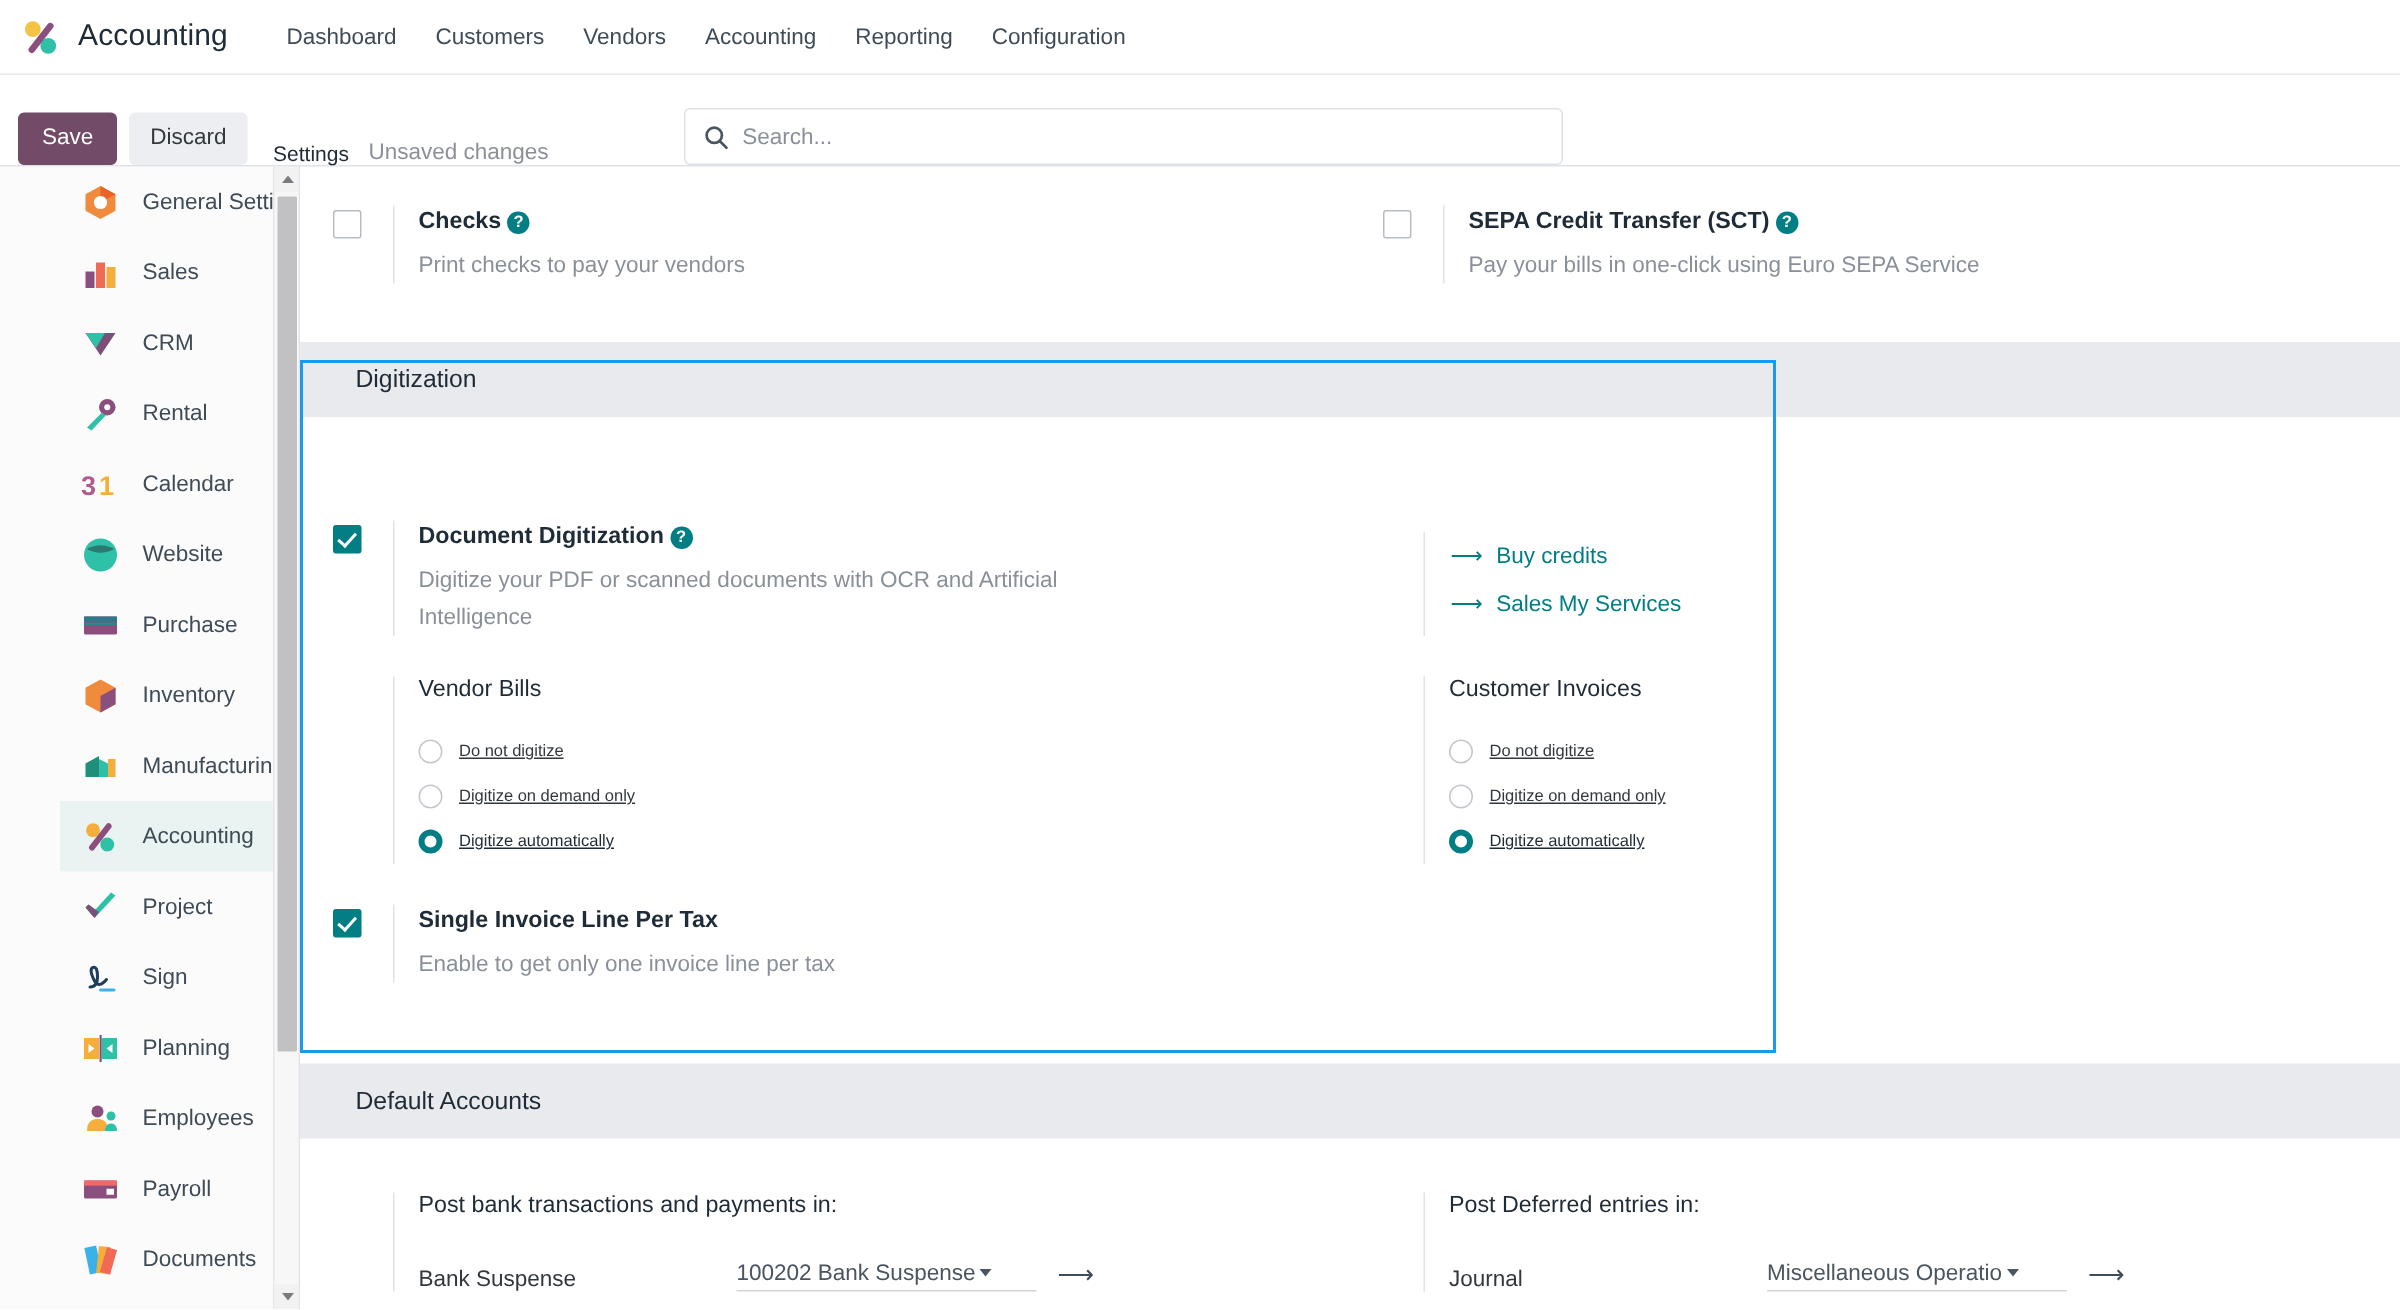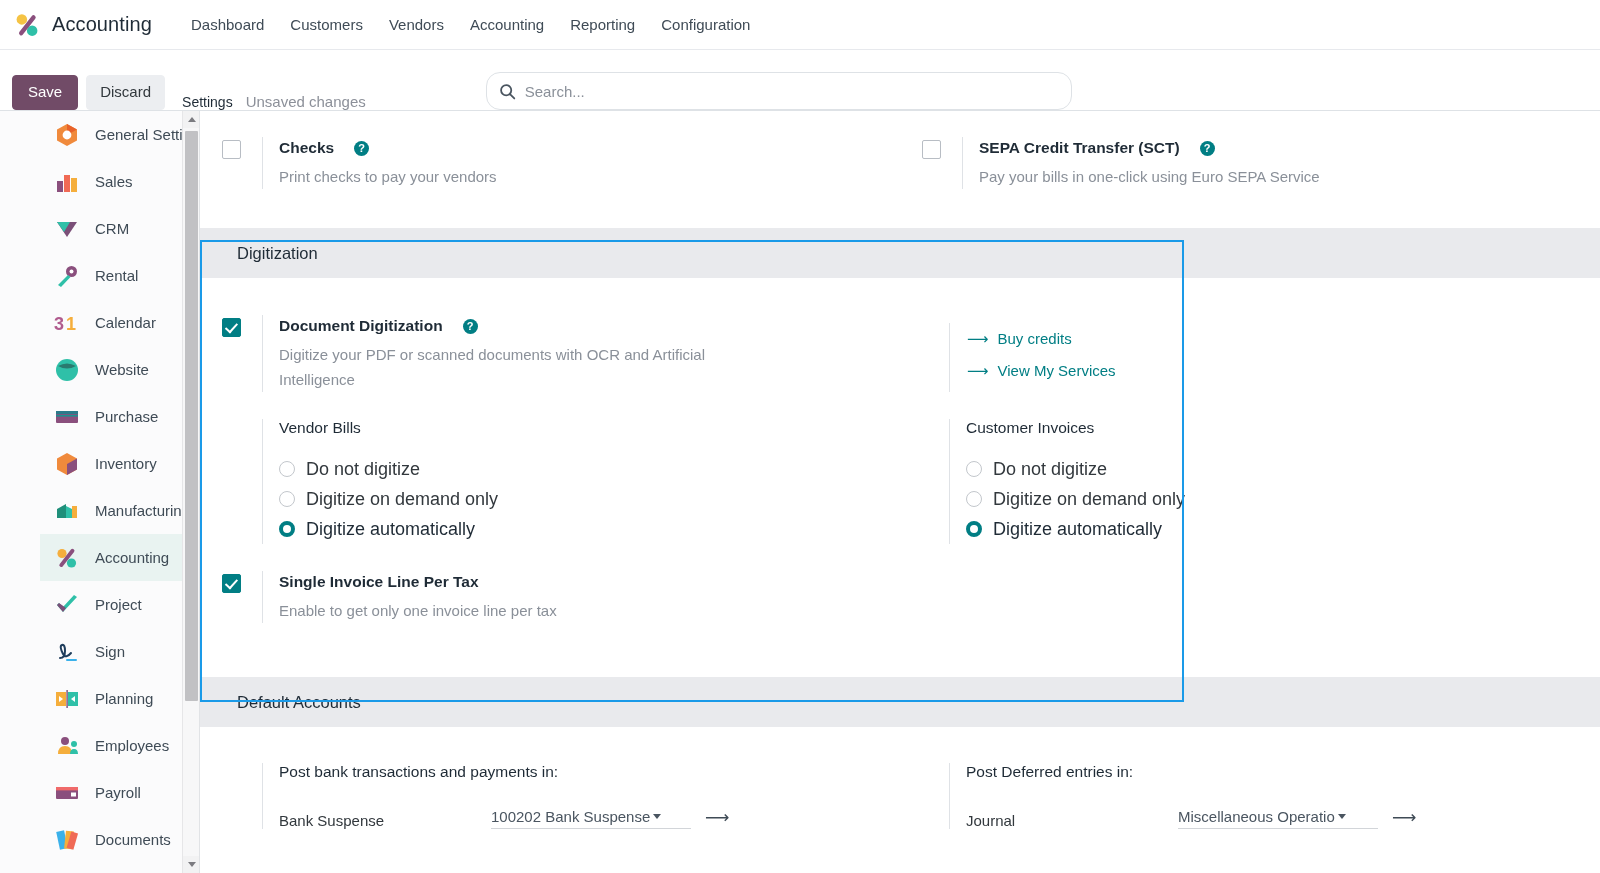--- a/index.html
+++ b/index.html
@@ -82,25 +82,25 @@
     margin-left: 17px;
     white-space: nowrap;
   }
   #dirty-indicator {
     font-size: 15px;
     color: #8c9099;
     margin-left: 13px;
     white-space: nowrap;
   }
   #searchbox {
-    margin-left: 120px;
+    margin-left: 90px;
     width: 586px;
     height: 38px;
     border: 1px solid #dee2e6;
-    border-radius: 14px;
+    border-radius: 4px;
     display: flex;
     align-items: center;
     padding: 0 12px;
     background: #fff;
     cursor: text;
   }
   #searchbox .search-glyph { color: #4a5560; display:flex; }
   #search-input {
     border: 0; outline: 0;
     font-size: 15px;
@@ -202,21 +202,21 @@
     border-left: 1px solid #dfe2e6;
     padding-left: 16px;
     flex: 1 1 auto;
   }
   .setting-title {
     font-size: 15.5px;
     font-weight: bold;
     color: #1f2b36;
     display: flex;
     align-items: center;
-    gap: 20px;
+    gap: 4px;
     line-height: 22px;
   }
   .setting-desc {
     font-size: 15px;
     color: #8a9099;
     margin-top: 5px;
     line-height: 25px;
     max-width: 480px;
   }
 
@@ -318,21 +318,21 @@
     width: 16px; height: 16px;
     border-radius: 50%;
     border: 1px solid #c3c7cc;
     background: #fff;
     flex: 0 0 16px;
     display: flex; align-items: center; justify-content: center;
   }
   .rdo.sel {
     border: 4px solid #017e84;
   }
-  .radio-label { font-size: 18px; color: #32383d; }
+  .radio-label { font-size: 11px; color: #32383d; text-decoration: underline; }
   .radio-line.is-selected .radio-label { color: #1f2b36; }
 
   
   .field-group-title {
     font-size: 15.5px;
     color: #1f2b36;
     margin-bottom: 26px;
   }
   .field-line {
     display: flex;
@@ -637,42 +637,42 @@
             <span class="help-ico">?</span>
           </div>
           <div class="setting-desc" style="max-width:none;">Pay your bills in one-click using Euro SEPA Service</div>
         </div>
       </div>
     </div>
 
     <div class="band-wrap" style="margin-top:39px;">
       <div class="section-band">Digitization</div>
 
-      <div class="setting-row" style="padding-top:37px;">
+      <div class="setting-row" style="padding-top:37px;margin-top:32px;">
         <div class="setting-col" style="width:53.5%;">
           <div class="cb-cell">
             <div class="cbx checked"></div>
           </div>
           <div class="setting-body">
             <div class="setting-title">
               <span>Document Digitization</span>
               <span class="help-ico">?</span>
             </div>
             <div class="setting-desc">Digitize your PDF or scanned documents with OCR and Artificial Intelligence</div>
           </div>
         </div>
         <div class="setting-col" style="width:46.5%; padding-top:8px;">
           <div class="links-col">
             <div class="xlink">
               <span class="arr">⟶</span>
               <span>Buy credits</span>
             </div>
             <div class="xlink">
               <span class="arr">⟶</span>
-              <span>View My Services</span>
+              <span>Sales My Services</span>
             </div>
           </div>
         </div>
       </div>
 
       <div class="setting-row" style="padding-top:27px;">
         <div class="setting-col" style="width:53.5%;">
           <div class="cb-cell"></div>
           <div class="setting-body">
             <div class="radio-group-title">Vendor Bills</div>

